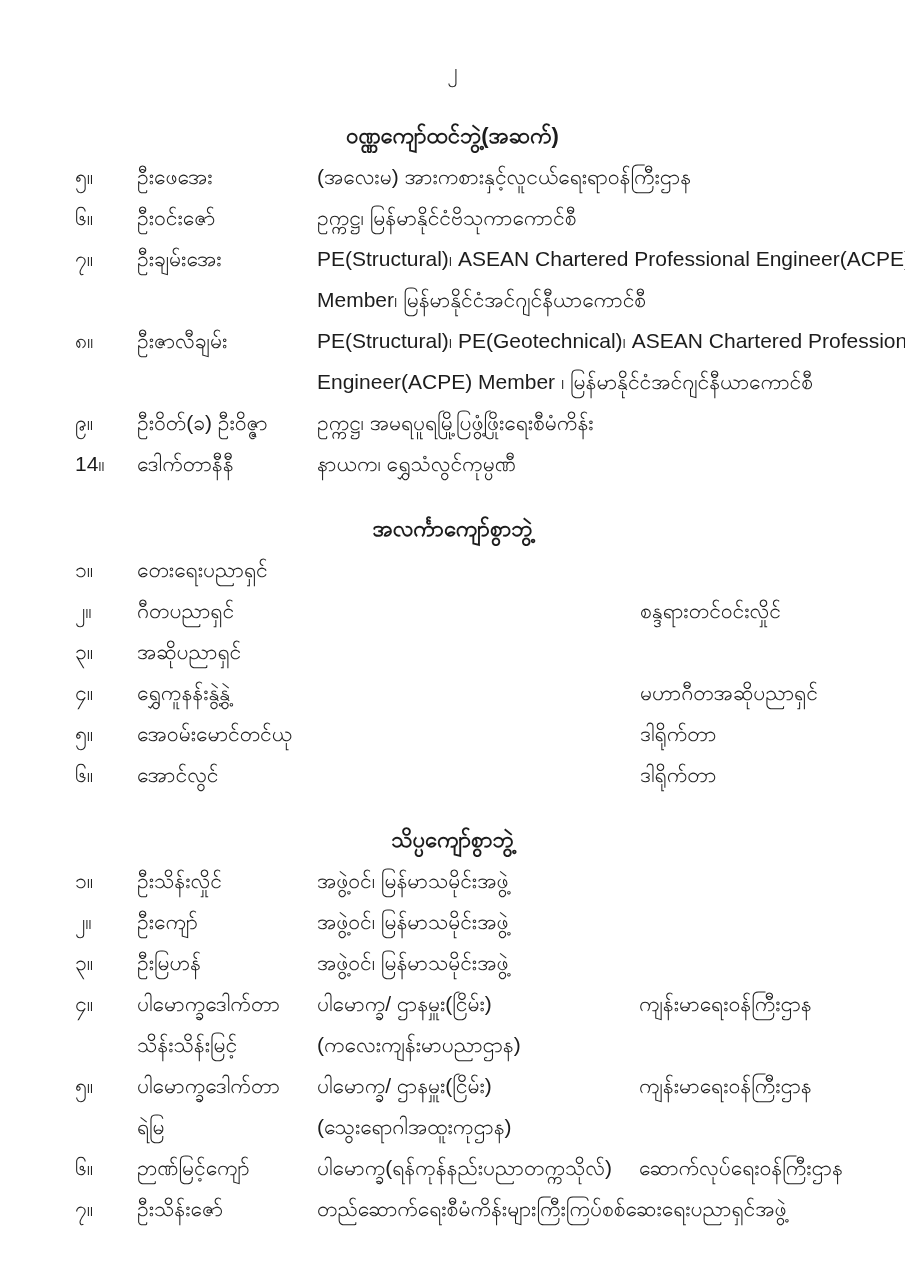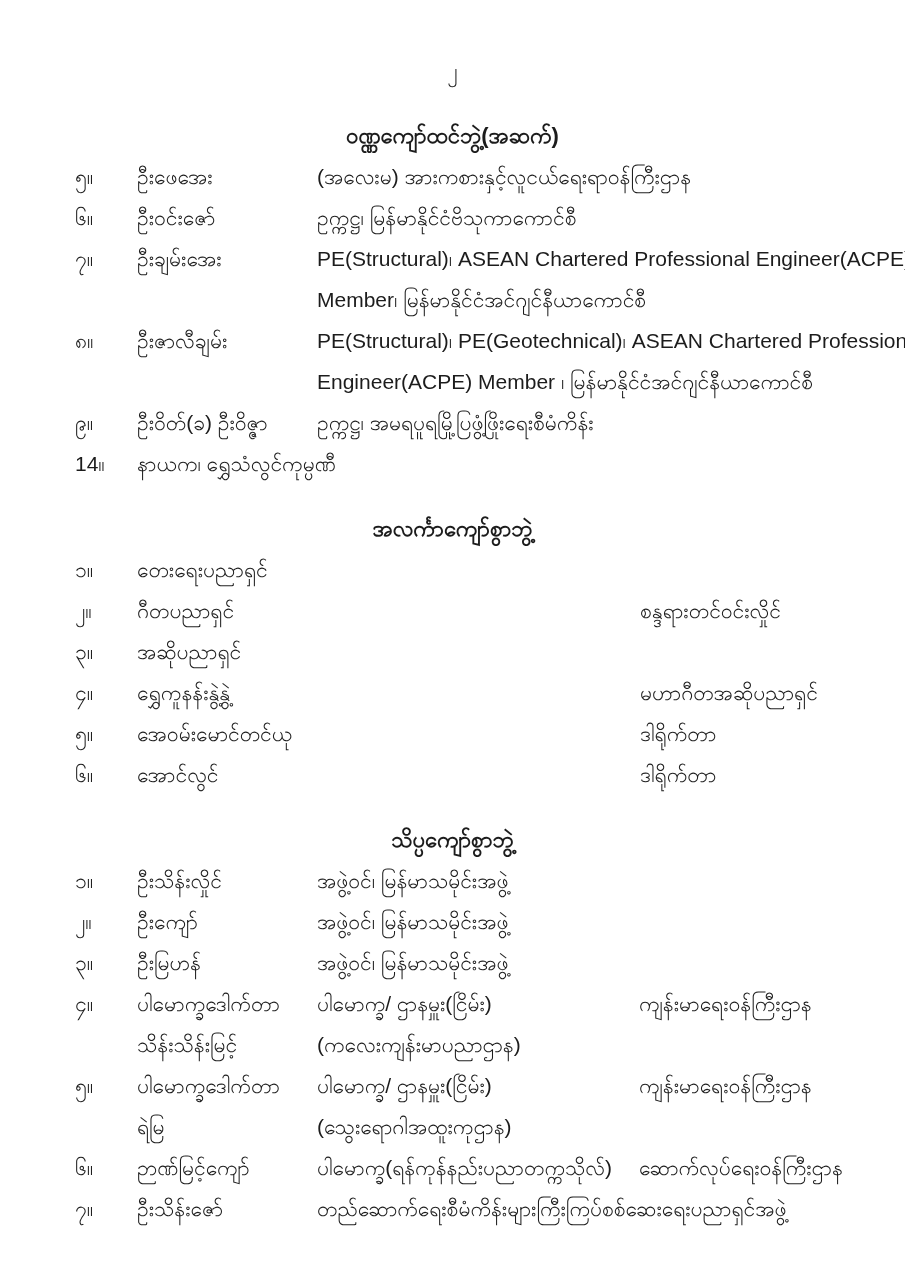--- a/index.html
+++ b/index.html
@@ -96,20 +96,21 @@
     <div class="row">
       <div class="num">၉။</div>
       <div class="cell">ဦးဝိတ်(ခ) ဦးဝိဇ္ဇာ</div>
       <div class="cell">
         <div class="line">ဥက္ကဋ္ဌ၊ အမရပူရမြို့ပြဖွံ့ဖြိုးရေးစီမံကိန်း</div>
       </div>
     </div>
 
     <div class="row">
       <div class="num">14။</div>
+      <div class="cell">ဒေါက်တာနီနီ</div>
       <div class="cell">
         <div class="line">နာယက၊ ရွှေသံလွင်ကုမ္ပဏီ</div>
       </div>
     </div>
 
   </div>
 
   <div class="heading">အလင်္ကာကျော်စွာဘွဲ့</div>
   <div class="rows s2">
 

